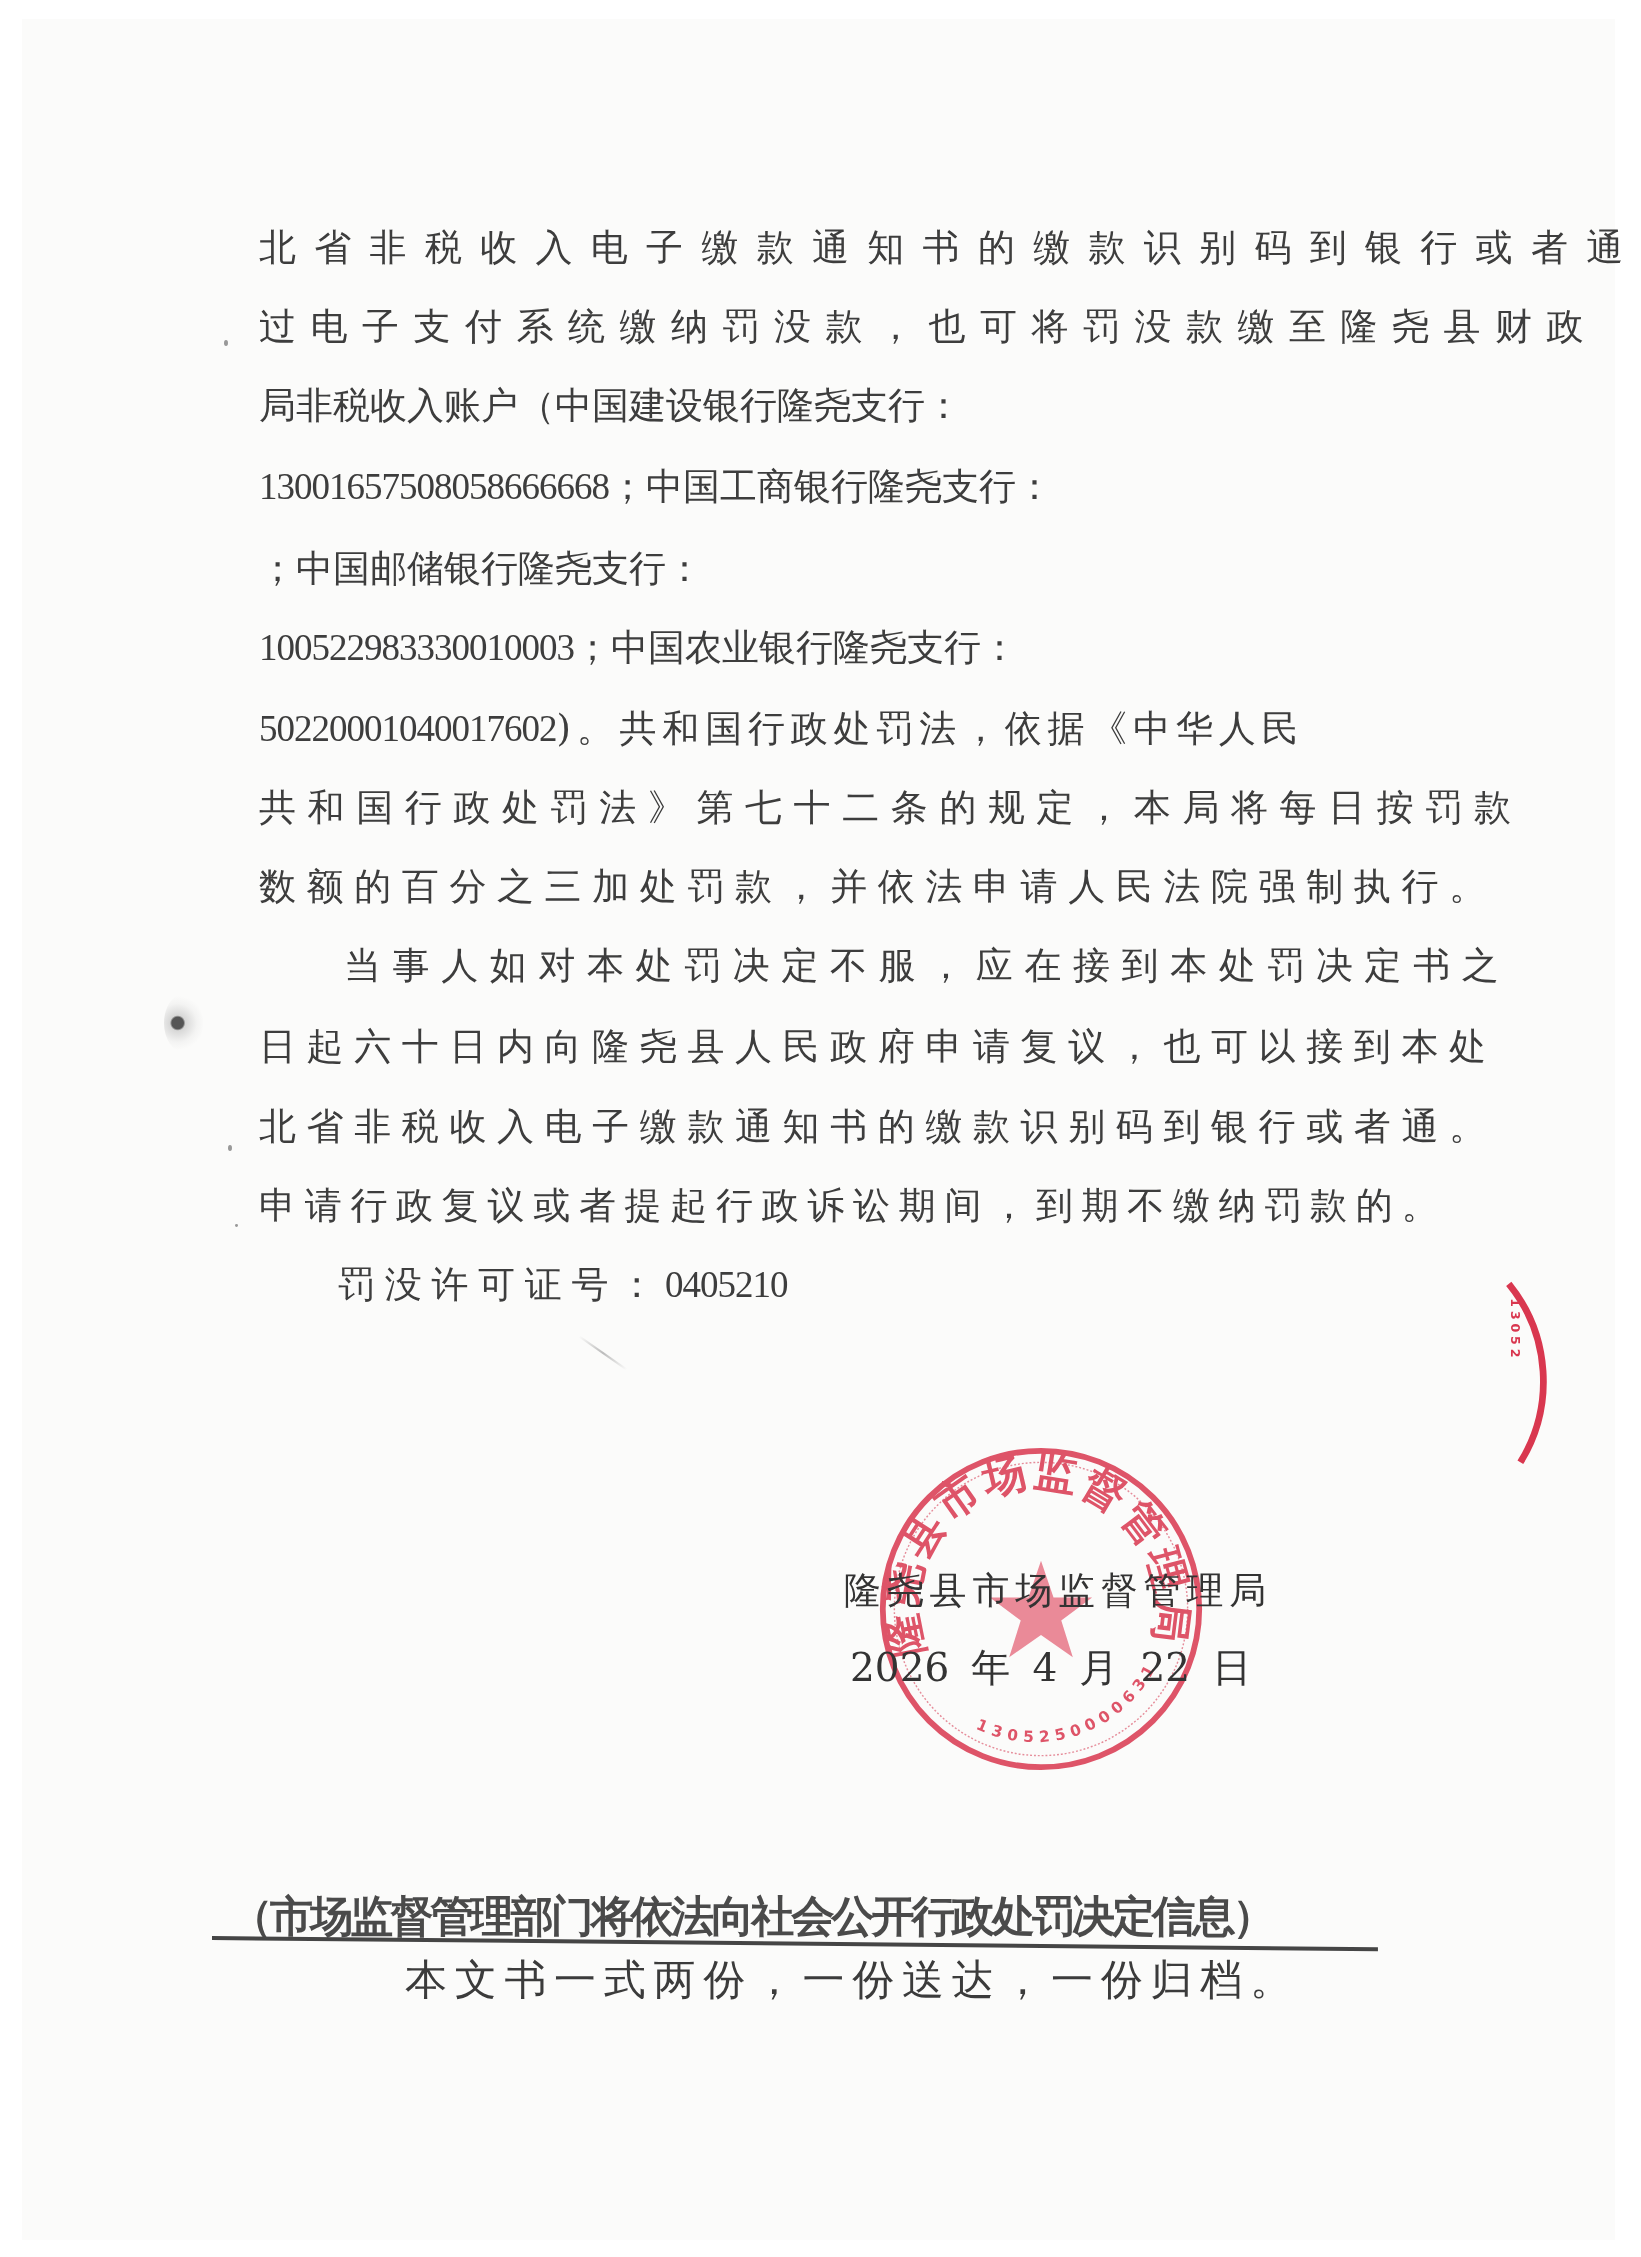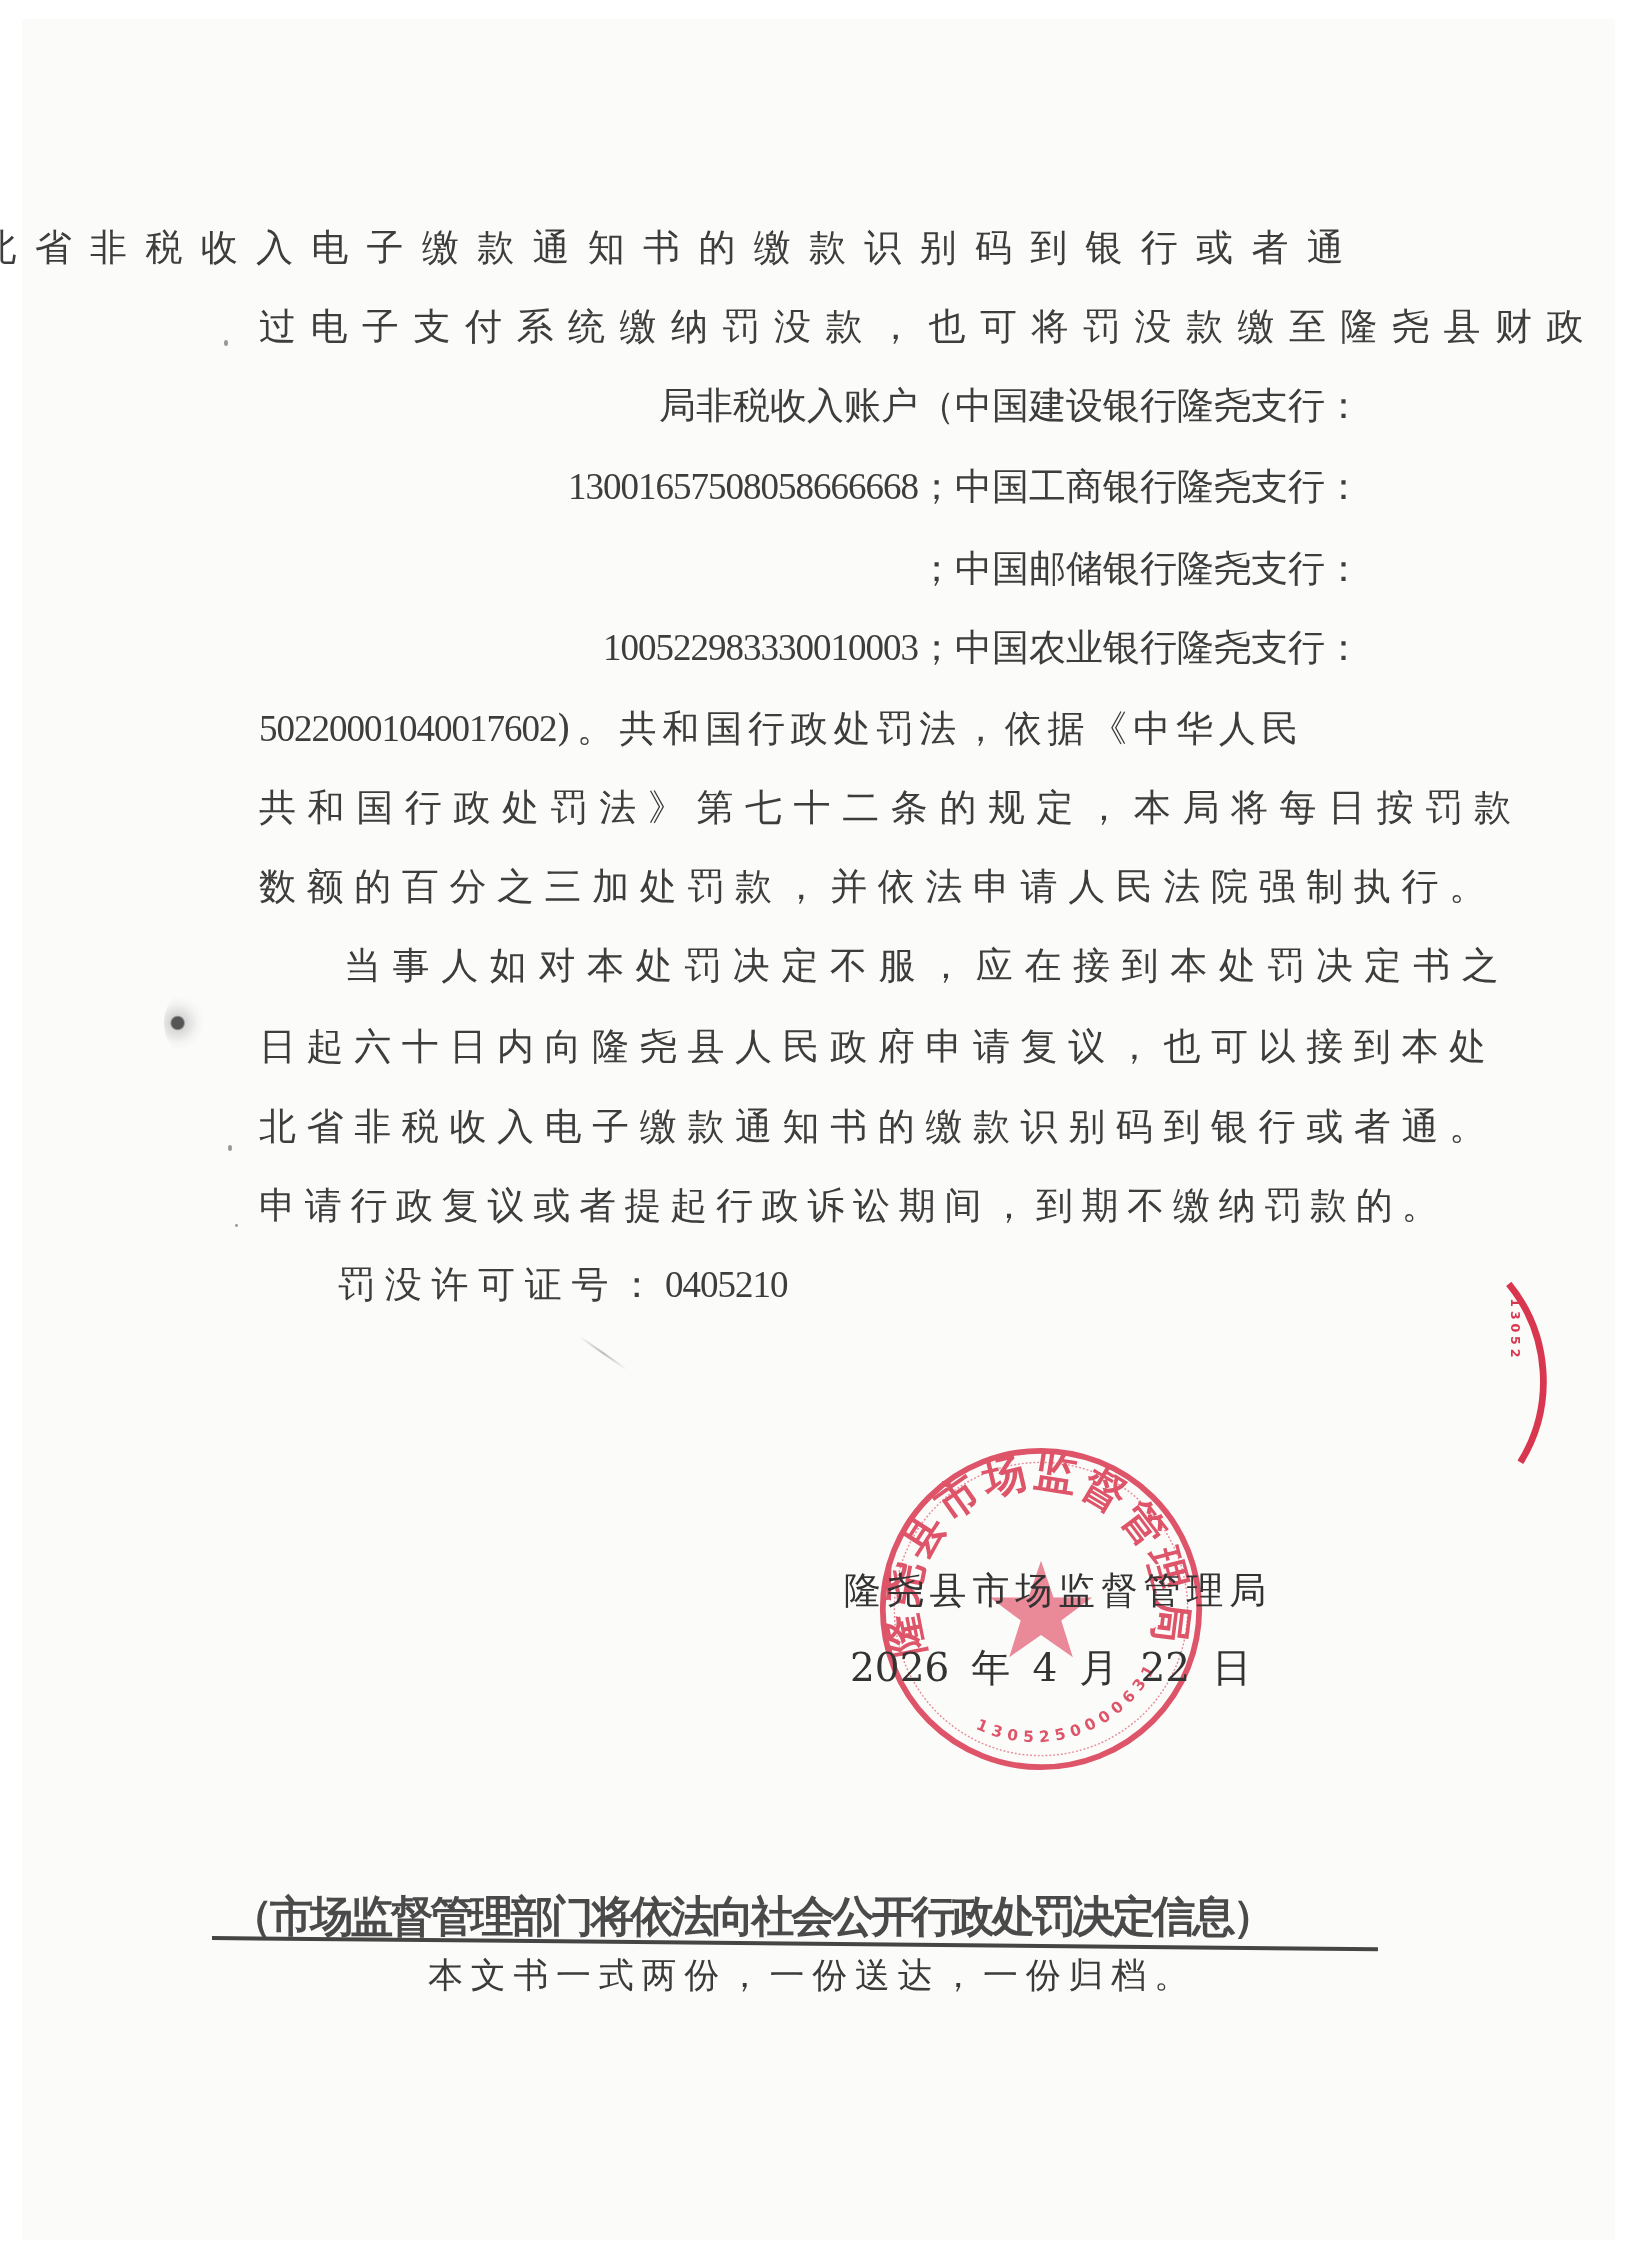--- a/index.html
+++ b/index.html
@@ -33,21 +33,21 @@
     position: absolute;
     left: 0;
     white-space: nowrap;
     font-size: 37px;
     line-height: 48px;
     height: 48px;
     color: #3d3d3d;
   }
   .just {
     display: flex;
-    justify-content: flex-end;
+    justify-content: flex-start;
     width: 1103px;
   }
   .just span { display: inline-block; }
   .indent { left: 85px; }
   .indent-license { left: 79px; }
   .num {
     font-family: "Liberation Serif", "DejaVu Serif", serif;
     font-size: 37px;
     letter-spacing: -1px;
   }
@@ -108,23 +108,23 @@
     left: 212px;
     top: 1936px;
     width: 1166px;
     height: 3.9px;
     background: #454545;
     transform: rotate(0.55deg);
     transform-origin: left center;
   }
   .copies {
     position: absolute;
-    left: 428px;
+    left: 405px;
     top: 1952px;
-    font-size: 35px;
+    font-size: 42px;
     letter-spacing: 7.7px;
     color: #3b3b3b;
     white-space: nowrap;
   }
 
   .stain {
     position: absolute;
     left: 164px;
     top: 994px;
     width: 39px;

